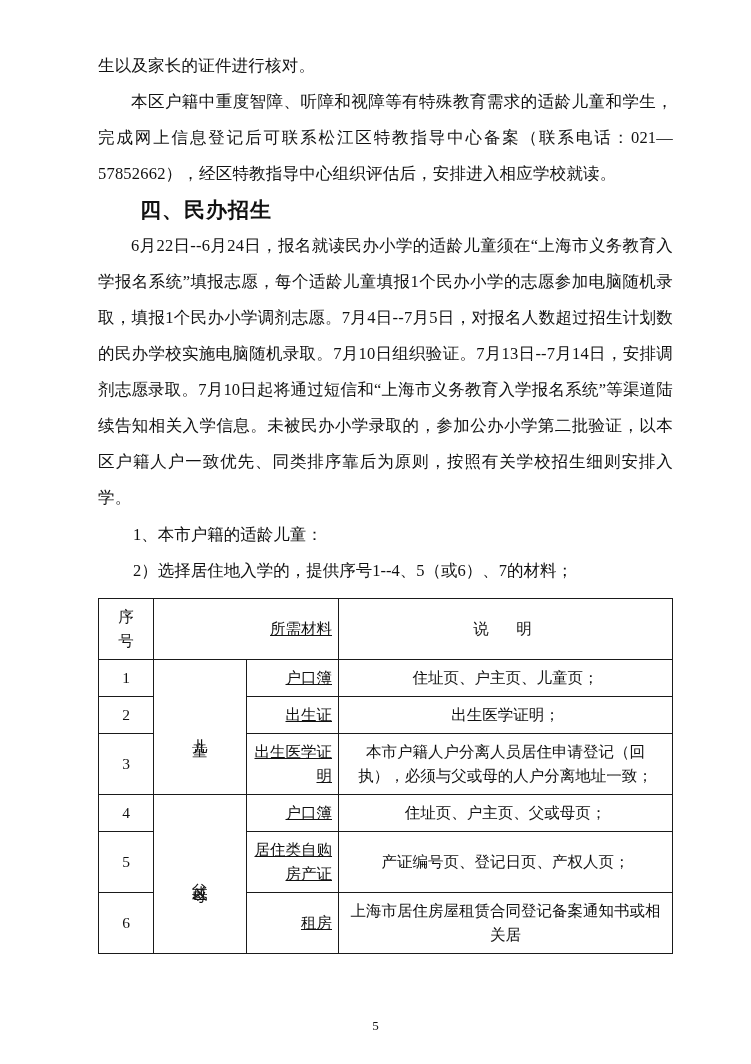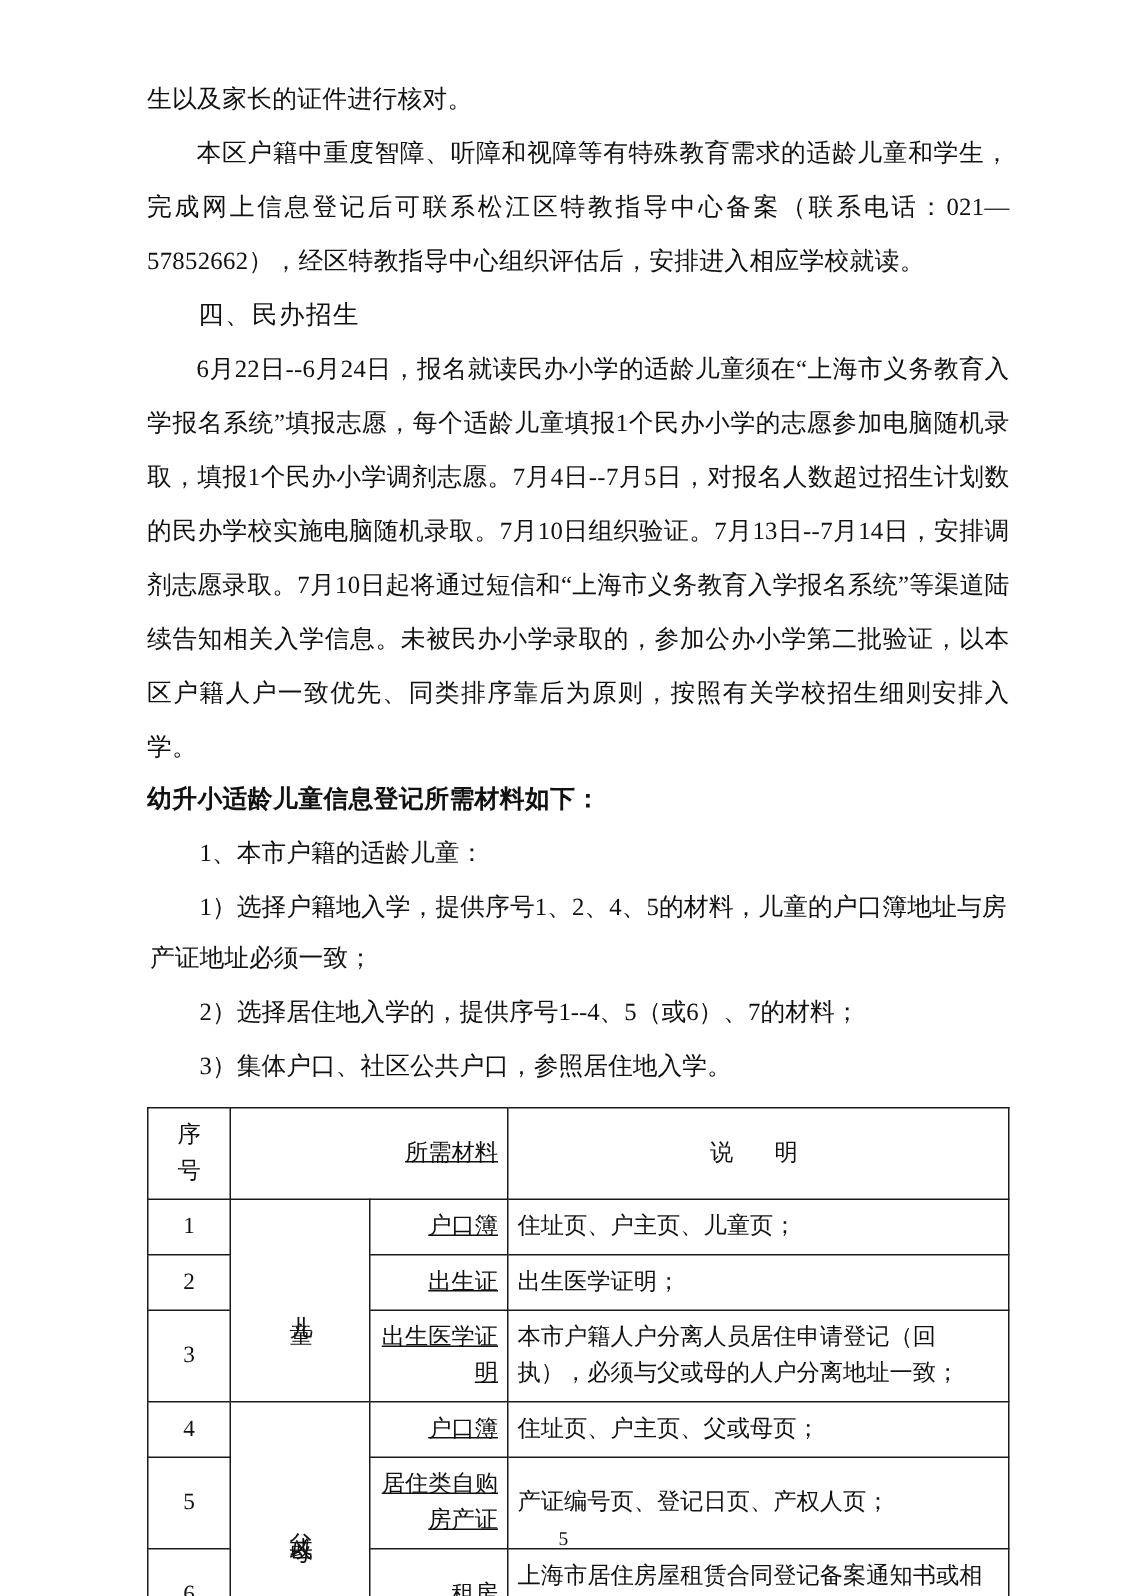--- a/index.html
+++ b/index.html
@@ -27,23 +27,23 @@
     line-height: 36px;
     text-align: justify;
     text-justify: inter-ideograph;
     margin: 0;
     letter-spacing: 0.2px;
   }
   .indent {
     text-indent: 2em;
   }
   .heading {
-    font-size: 17px;
+    font-size: 21px;
     line-height: 36px;
-    font-weight: normal;
+    font-weight: bold;
     margin: 0;
     text-indent: 2em;
     letter-spacing: 1px;
   }
   .subheading {
     font-size: 16.5px;
     line-height: 34px;
     font-weight: bold;
     margin: 0;
     letter-spacing: 0.3px;
@@ -85,21 +85,21 @@
     letter-spacing: 2px;
     line-height: 26px;
     padding: 4px 2px;
   }
   td.c-mat, th.c-mat {
     width: 172px;
     text-align: right;
     text-decoration: underline;
   }
   td.c-desc, th.c-desc {
-    text-align: left;
+    text-align: center;
     padding-left: 10px;
   }
   th.c-desc {
     text-align: center;
     letter-spacing: 6px;
   }
   .vert {
     writing-mode: vertical-rl;
     text-orientation: upright;
     display: inline-block;
@@ -122,26 +122,23 @@
 
   <p class="para">生以及家长的证件进行核对。</p>
 
   <p class="para indent">本区户籍中重度智障、听障和视障等有特殊教育需求的适龄儿童和学生，完成网上信息登记后可联系松江区特教指导中心备案（联系电话：021—57852662），经区特教指导中心组织评估后，安排进入相应学校就读。</p>
 
   <p class="heading">四、民办招生</p>
 
   <p class="para indent">6月22日--6月24日，报名就读民办小学的适龄儿童须在“上海市义务教育入学报名系统”填报志愿，每个适龄儿童填报1个民办小学的志愿参加电脑随机录取，填报1个民办小学调剂志愿。7月4日--7月5日，对报名人数超过招生计划数的民办学校实施电脑随机录取。7月10日组织验证。7月13日--7月14日，安排调剂志愿录取。7月10日起将通过短信和“上海市义务教育入学报名系统”等渠道陆续告知相关入学信息。未被民办小学录取的，参加公办小学第二批验证，以本区户籍人户一致优先、同类排序靠后为原则，按照有关学校招生细则安排入学。</p>
 
 
-  <p class="subheading">幼升小适龄儿童信息登记所需材料如下：</p>
 
   <p class="list-line">1、本市户籍的适龄儿童：</p>
-  <p class="list-line">1）选择户籍地入学，提供序号1、2、4、5的材料，儿童的户口簿地址与房产证地址必须一致；</p>
   <p class="list-line">2）选择居住地入学的，提供序号1--4、5（或6）、7的材料；</p>
-  <p class="list-line">3）集体户口、社区公共户口，参照居住地入学。</p>
 
   <table class="matdoc">
     <thead>
       <tr>
         <th class="c-idx-h">
           <span>序</span><br>
           <span>号</span>
         </th>
         <th class="c-mat" colspan="2">所需材料</th>
         <th class="c-desc">说　明</th>

